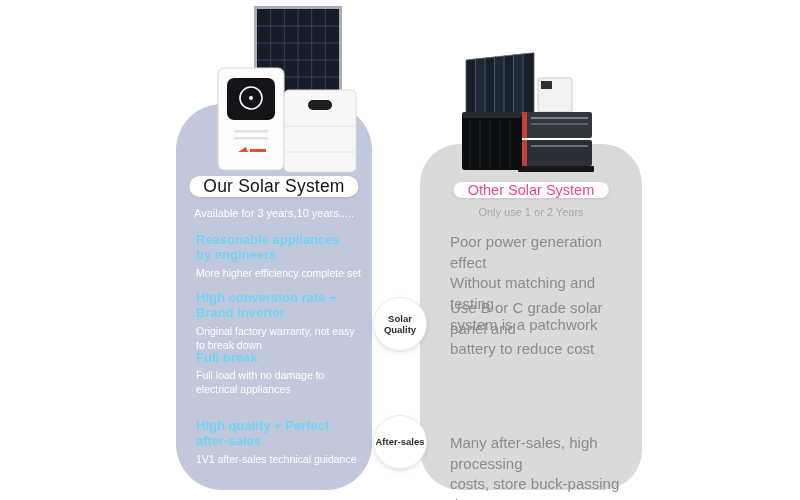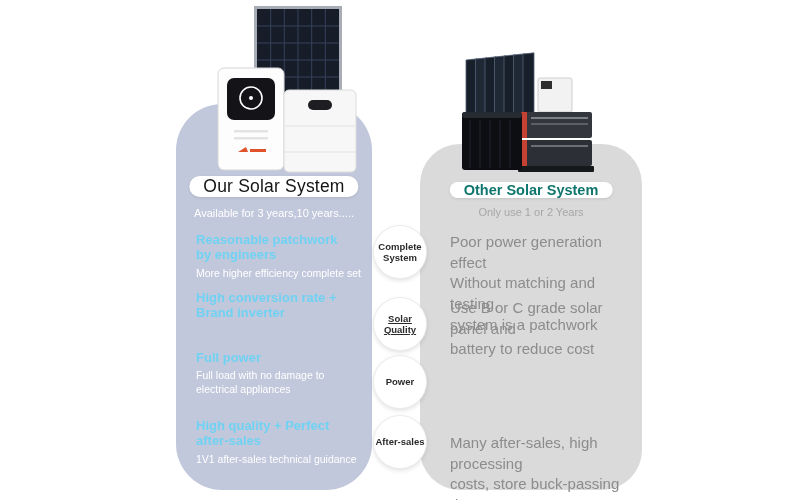--- a/index.html
+++ b/index.html
@@ -16,21 +16,21 @@
     background:var(--right-panel-bg,#dadada); border-radius:40px;
   }
 
   .pill{
     position:absolute; left:50%; transform:translateX(-50%);
     background:#ffffff; border-radius:15px; padding:0 14px;
     white-space:nowrap; text-align:center;
     box-shadow:0 1px 3px rgba(0,0,0,.10);
   }
   .pill-left{ top:72px; font-size:17.5px; color:#141414; letter-spacing:.2px; }
-  .pill-right{ top:38px; font-size:14.5px; color:#0f766e;font-weight:bold; }
+  .pill-right{ top:38px; font-size:14.5px; color:#ec4899; }
 
   .subtitle{ position:absolute; width:100%; text-align:center; font-size:11px; }
   .subtitle-left{ top:103px; color:#ffffff; }
   .subtitle-right{ top:62px; color:#a7a7a7; }
 
   .feature{ position:absolute; left:20px; width:172px; }
   .feature-title{
     font-size:13px; font-weight:bold; color:var(--heading-accent,#70d2f2);
     line-height:1.18; white-space:pre-line;
   }
@@ -48,47 +48,49 @@
   .c1{ top:88px; } .c2{ top:154px; } .c3{ top:222px; } .c4{ top:289px; }
 
   .badge{
     position:absolute; left:374px; width:52px; height:52px;
     background:#ffffff; border-radius:50%;
     display:flex; align-items:center; justify-content:center;
     text-align:center; font-size:9.5px; font-weight:bold; color:#2b2b2b;
     line-height:1.2; white-space:pre-line;
     box-shadow:0 0 0 1px #ececec, 0 2px 5px rgba(0,0,0,.15);
   }
-  .b1{ top:226px; } .b2{ top:298px;text-decoration:underline; } .b3{ top:356px; } .b4{ top:416px; }
+  .b1{ top:226px; } .b2{ top:298px; } .b3{ top:356px; } .b4{ top:416px; }
 
   .products{ position:absolute; }
   .products-left{ left:214px; top:4px; width:146px; height:172px; }
   .products-right{ left:458px; top:50px; width:144px; height:126px; }
   .products svg{ display:block; width:100%; height:100%; }
 </style>
 </head>
 <body>
 
 <div class="stage">
 
   <div class="panel panel-left">
     <div class="pill pill-left">Our Solar System</div>
     <div class="subtitle subtitle-left">Available for 3 years,10 years.....</div>
 
     <div class="feature f1">
-      <div class="feature-title">Reasonable patchwork
+      <div class="feature-title">Reasonable appliances
 by engineers</div>
       <div class="feature-desc">More higher efficiency complete set</div>
     </div>
     <div class="feature f2">
       <div class="feature-title">High conversion rate +
 Brand inverter</div>
+      <div class="feature-desc">Original factory warranty, not easy
+to break down</div>
     </div>
     <div class="feature f3">
-      <div class="feature-title">Full power</div>
+      <div class="feature-title">Full break</div>
       <div class="feature-desc">Full load with no damage to
 electrical appliances</div>
     </div>
     <div class="feature f4">
       <div class="feature-title">High quality + Perfect
 after-sales</div>
       <div class="feature-desc">1V1 after-sales technical guidance</div>
     </div>
   </div>
 
@@ -99,25 +101,22 @@
     <div class="con-item c1">Poor power generation effect
 Without matching and testing,
 system is a patchwork</div>
     <div class="con-item c2">Use B or C grade solar panel and
 battery to reduce cost</div>
     <div class="con-item c4">Many after-sales, high processing
 costs, store buck-passing does not
 deal with, late disputes</div>
   </div>
 
-  <div class="badge b1">Complete
-System</div>
   <div class="badge b2">Solar
 Quality</div>
-  <div class="badge b3">Power</div>
   <div class="badge b4">After-sales</div>
 
   <div class="products products-left">
     <svg viewBox="0 0 146 172" xmlns="http://www.w3.org/2000/svg">
 
       <g>
         <rect x="40" y="2" width="88" height="108" fill="#a8adb5"></rect>
         <rect x="43" y="5" width="82" height="102" fill="#161c28"></rect>
         <g stroke="#36425a" stroke-width="1">
           <line x1="56.7" y1="5" x2="56.7" y2="107"></line>

